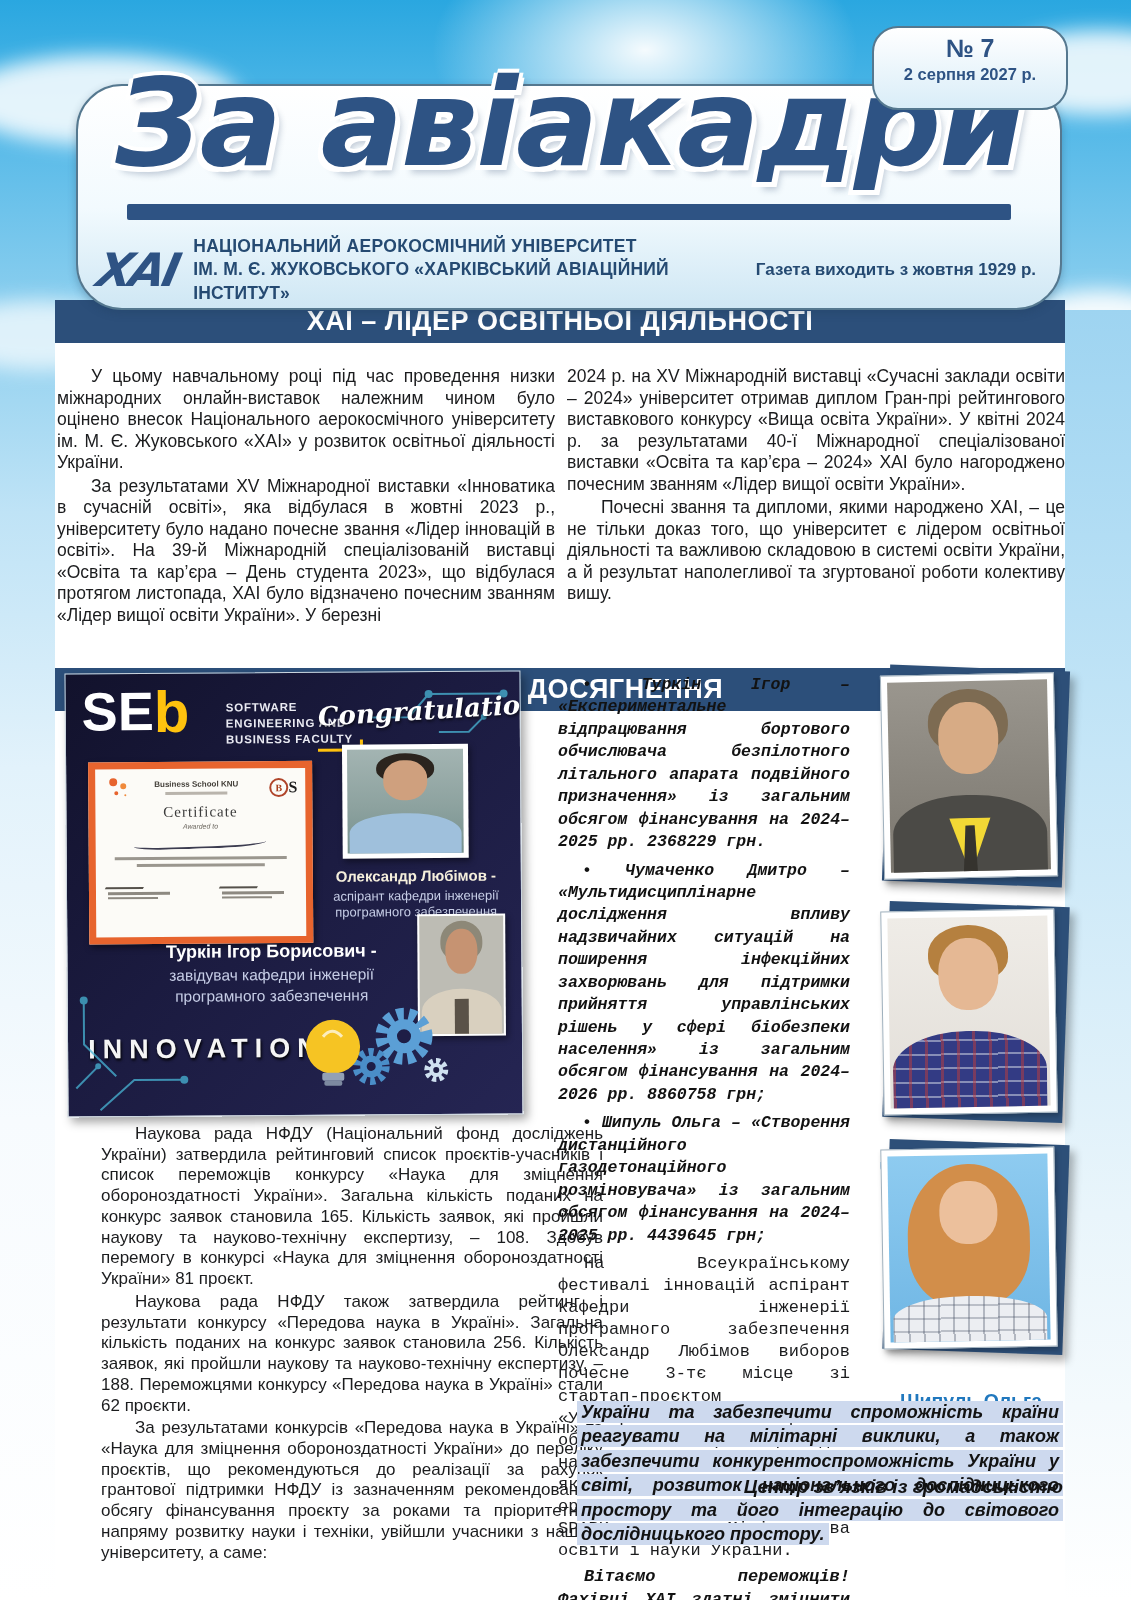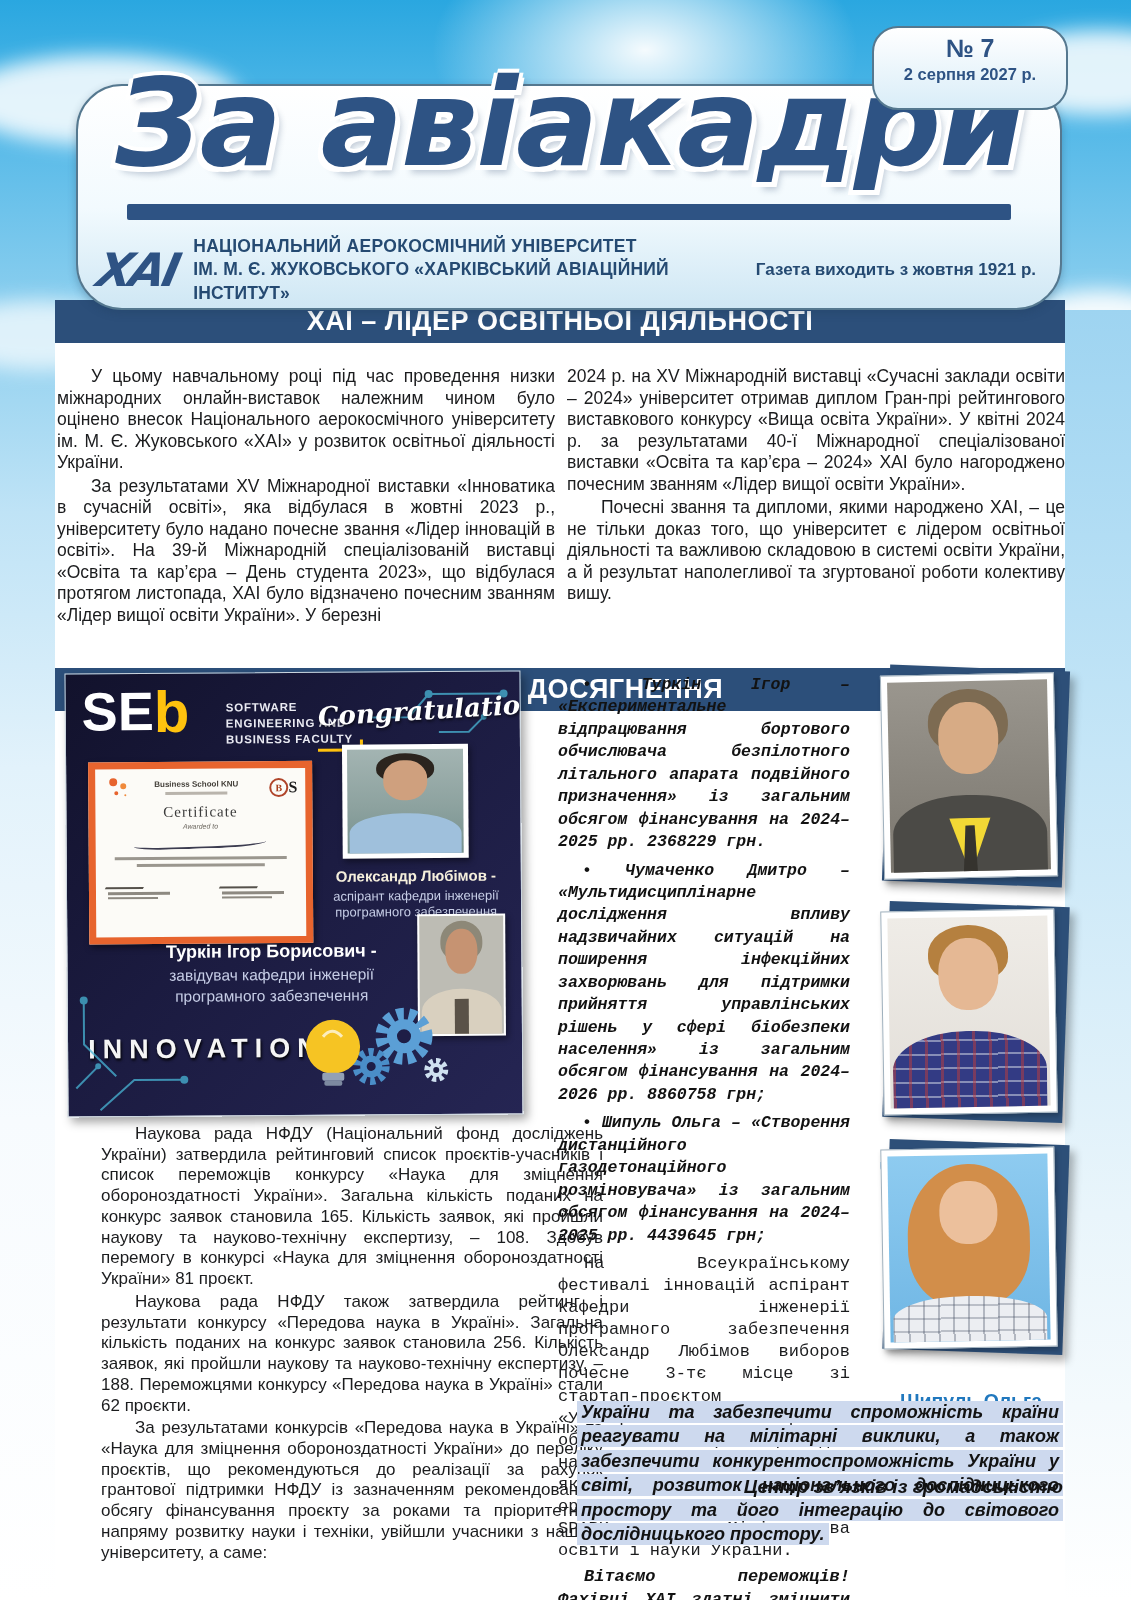--- a/index.html
+++ b/index.html
@@ -181,21 +181,21 @@
   </div>
   <header class="masthead-panel">
     <div class="paper-title">За авіакадри</div>
     <div class="title-underline"></div>
     <div class="masthead-bottom">
       <div class="xai-logo">ХАІ</div>
       <div class="uni-name">
         <div class="l1">НАЦІОНАЛЬНИЙ АЕРОКОСМІЧНИЙ УНІВЕРСИТЕТ</div>
         <div class="l2">ІМ. М. Є. ЖУКОВСЬКОГО «ХАРКІВСЬКИЙ АВІАЦІЙНИЙ ІНСТИТУТ»</div>
       </div>
-      <div class="founded-note">Газета виходить з жовтня 1921 р.</div>
+      <div class="founded-note">Газета виходить з жовтня 1929 р.</div>
     </div>
   </header>
 
   <div class="banner banner1">ХАІ – ЛІДЕР ОСВІТНЬОЇ ДІЯЛЬНОСТІ</div>
   <div class="bodycol a1-left">
     <p class="ind">У цьому навчальному році під час проведення низки міжнародних онлайн-виставок належним чином було оцінено внесок Національного аерокосмічного університету ім. М. Є. Жуковського «ХАІ» у розвиток освітньої діяльності України.</p>
     <p class="ind">За результатами XV Міжнародної виставки «Інноватика в сучасній освіті», яка відбулася в жовтні 2023 р., університету було надано почесне звання «Лідер інновацій в освіті». На 39-й Міжнародній спеціалізованій виставці «Освіта та кар’єра – День студента 2023», що відбулася протягом листопада, ХАІ було відзначено почесним званням «Лідер вищої освіти України». У березні</p>
   </div>
   <div class="bodycol a1-right">
     <p>2024 р. на XV Міжнародній виставці «Сучасні заклади освіти – 2024» університет отримав диплом Гран-прі рейтингового виставкового конкурсу «Вища освіта України». У квітні 2024 р. за результатами 40-ї Міжнародної спеціалізованої виставки «Освіта та кар’єра – 2024» ХАІ було нагороджено почесним званням «Лідер вищої освіти України».</p>

